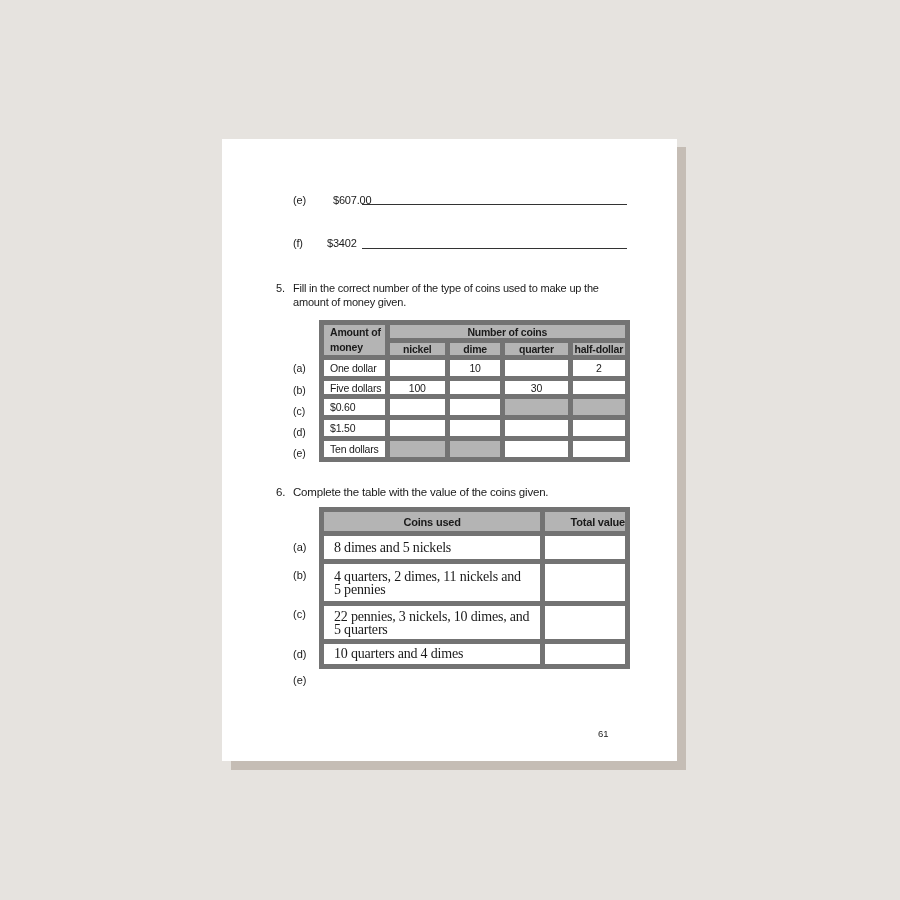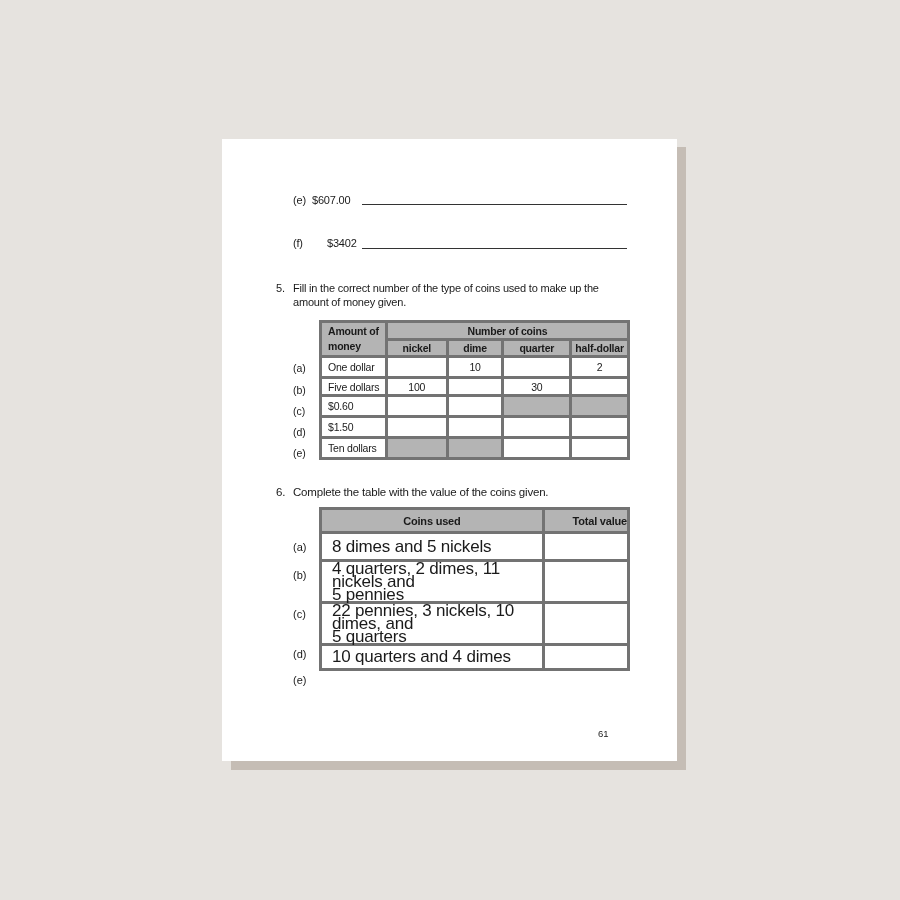--- a/index.html
+++ b/index.html
@@ -6,37 +6,37 @@
   body {
     width:900px; height:900px; background:#e6e3df; position:relative; overflow:hidden;
     font-family:"Liberation Sans", "DejaVu Sans", sans-serif; color:#1a1a1a;
   }
   .shadow { position:absolute; left:231px; top:147px; width:455px; height:623px; background:#c5bdb5; }
   .page { position:absolute; left:222px; top:139px; width:455px; height:622px; background:#fff; }
   .abs { position:absolute; }
   .txt { font-size:11px; letter-spacing:-0.2px; }
   .line { position:absolute; height:0; border-top:1px solid #333; }
   table { border-collapse:collapse; position:absolute; }
-  td, th { border:3px solid #737373; padding:0; font-size:10.5px; letter-spacing:-0.2px; }
+  td, th { border:5px solid #737373; padding:0; font-size:10.5px; letter-spacing:-0.2px; }
   .hdr { background:#b4b4b4; font-weight:bold; }
   .shade { background:#b4b4b4; }
   .c { text-align:center; }
   .l { text-align:left; padding-left:6px; }
   .rowlab { position:absolute; font-size:10.5px; }
-  .t2 td { font-size:17px; }
+  .t2 td { font-size:14px;font-family:Liberation Serif, serif; }
   .t2 th { font-size:11px; }
 </style>
 </head>
 <body>
 
 <div class="shadow"></div>
 <div class="page">
 
   <div class="abs txt" style="left:71px; top:55px;">(e)</div>
-  <div class="abs txt" style="left:90px; top:55px;text-align:center;">$607.00</div>
+  <div class="abs txt" style="left:111px; top:55px;text-align:center;">$607.00</div>
   <div class="line" style="left:140px; top:65px; width:265px;"></div>
 
   <div class="abs txt" style="left:71px; top:98px;">(f)</div>
   <div class="abs txt" style="left:95px; top:98px;padding-left:10px;">$3402</div>
   <div class="line" style="left:140px; top:109px; width:265px;"></div>
 
   <div class="abs txt" style="left:54px; top:143px;">5.</div>
   <div class="abs txt" style="left:71px; top:143px;">Fill in the correct number of the type of coins used to make up the</div>
   <div class="abs txt" style="left:71px; top:157px;">amount of money given.</div>
 

